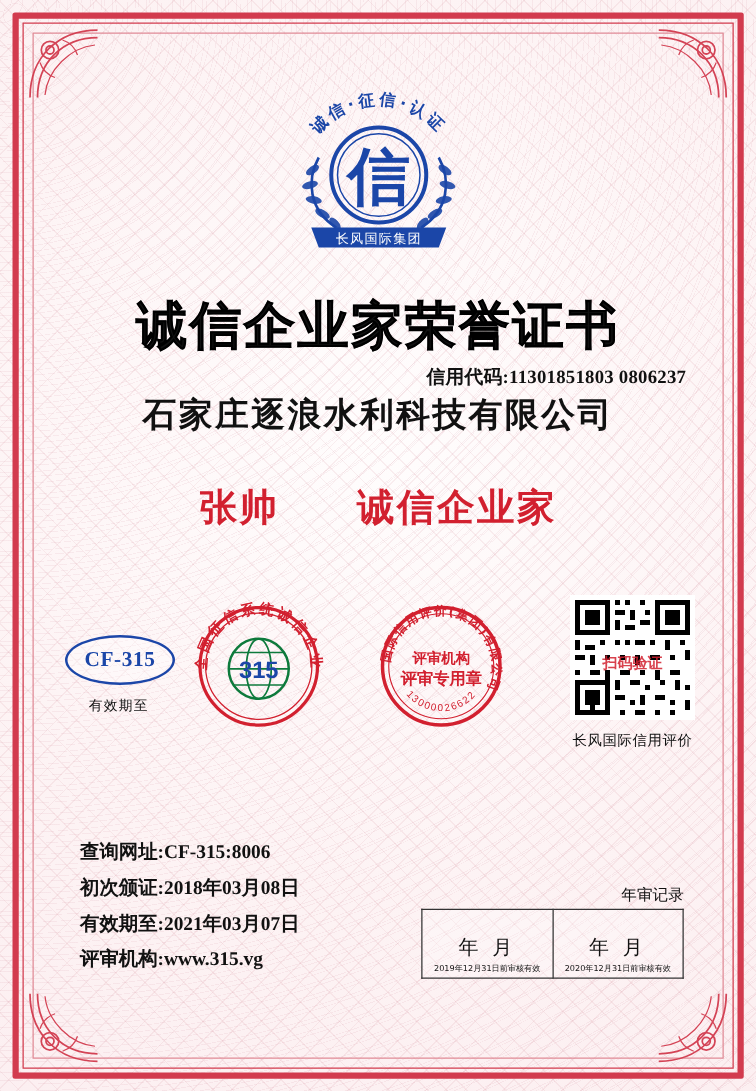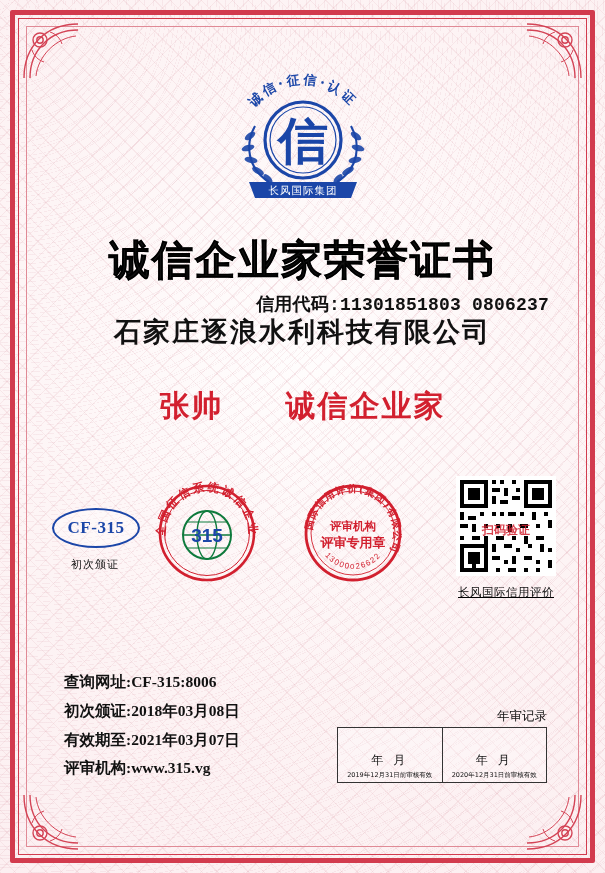--- a/index.html
+++ b/index.html
@@ -66,22 +66,22 @@
     text-align:center;
     font-family:"DejaVu Sans", sans-serif;
     font-weight:bold;
     font-size:41px;
     letter-spacing:2px;
     color:#111;
     -webkit-text-stroke:0.6px #000;
   }
   .credit-code{
     position:absolute;top:264px;right:28px;
-    font-family:Liberation Mono, monospace;
-    font-size:18px;
+    font-family:Liberation Serif, serif;
+    font-size:15px;
     font-weight:bold;
     color:#111;
     letter-spacing:0.2px;
   }
   .company{
     position:absolute;top:286px;left:0;right:0;
     text-align:center;
     font-family:"DejaVu Sans", sans-serif;
     font-weight:bold;
     font-size:27px;
@@ -115,21 +115,21 @@
   .cf-cap{
     margin-top:9px;font-size:11px;color:#111;
     font-family:"DejaVu Sans", sans-serif;letter-spacing:1px;
   }
 
   .seal-round{width:106px;height:106px;}
   .seal-a{left:120px;top:12px;}
   .seal-b{left:266px;top:12px;}
 
   
-  .qr-wrap{position:absolute;right:12px;top:8px;width:106px;text-align:center;text-decoration:underline;}
+  .qr-wrap{position:absolute;right:12px;top:8px;width:106px;text-align:center;}
   .qr{
     width:100px;height:100px;margin:0 auto;
     background:#fff;
   }
   .qr svg{display:block;}
   .qr-cap{
     margin-top:9px;font-size:11.5px;color:#111;
     font-family:"DejaVu Sans", sans-serif;letter-spacing:0.5px;
   }
 
@@ -159,21 +159,21 @@
     background:rgba(255,255,255,0.25);
   }
   table.review-table td{
     border:1px solid #333;
     height:52px;
     vertical-align:bottom;
     text-align:center;
     padding:0 2px 2px 2px;
     width:50%;
   }
-  .ym{font-size:12px;color:#111;font-family:"DejaVu Sans", sans-serif;letter-spacing:3px;}
+  .ym{font-size:16px;color:#111;font-family:"DejaVu Sans", sans-serif;letter-spacing:3px;}
   .valid{font-size:6.5px;color:#111;font-family:"DejaVu Sans", sans-serif;display:block;margin-top:2px;}
 </style>
 </head>
 <body>
 
 <div class="certificate">
   <div class="texture"></div>
   <div class="border-outer"></div>
   <div class="border-mid"></div>
   <div class="border-inner"></div>
@@ -279,21 +279,21 @@
 
     <div class="names">
       <span>张帅</span>
       <span>诚信企业家</span>
     </div>
 
     <div class="seals">
 
       <div class="seal seal-cf">
         <div class="cf-oval">CF-315</div>
-        <div class="cf-cap">初次颁证</div>
+        <div class="cf-cap">有效期至</div>
       </div>
 
       <div class="seal seal-a seal-round">
         <svg viewBox="0 0 106 106" xmlns="http://www.w3.org/2000/svg">
           <defs>
             <path id="sealAtext" d="M 53 53 m -42 0 a 42 42 0 1 1 84 0 a 42 42 0 1 1 -84 0"></path>
           </defs>
           <circle cx="53" cy="53" r="47" fill="none" stroke="#d2202f" stroke-width="2.6"></circle>
           <circle cx="53" cy="53" r="42.5" fill="none" stroke="#d2202f" stroke-width="1"></circle>
           <text font-family="DejaVu Sans, sans-serif" font-size="11.5" font-weight="bold" fill="#d2202f" letter-spacing="2.4">

